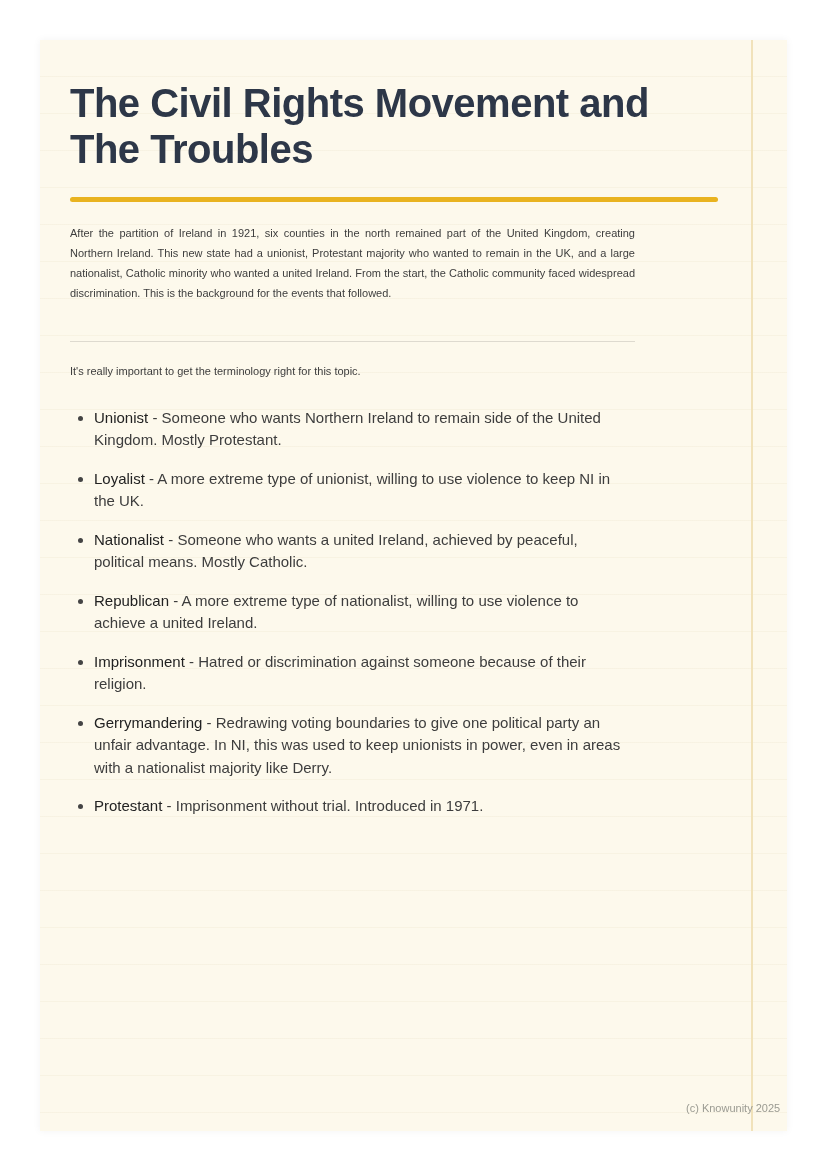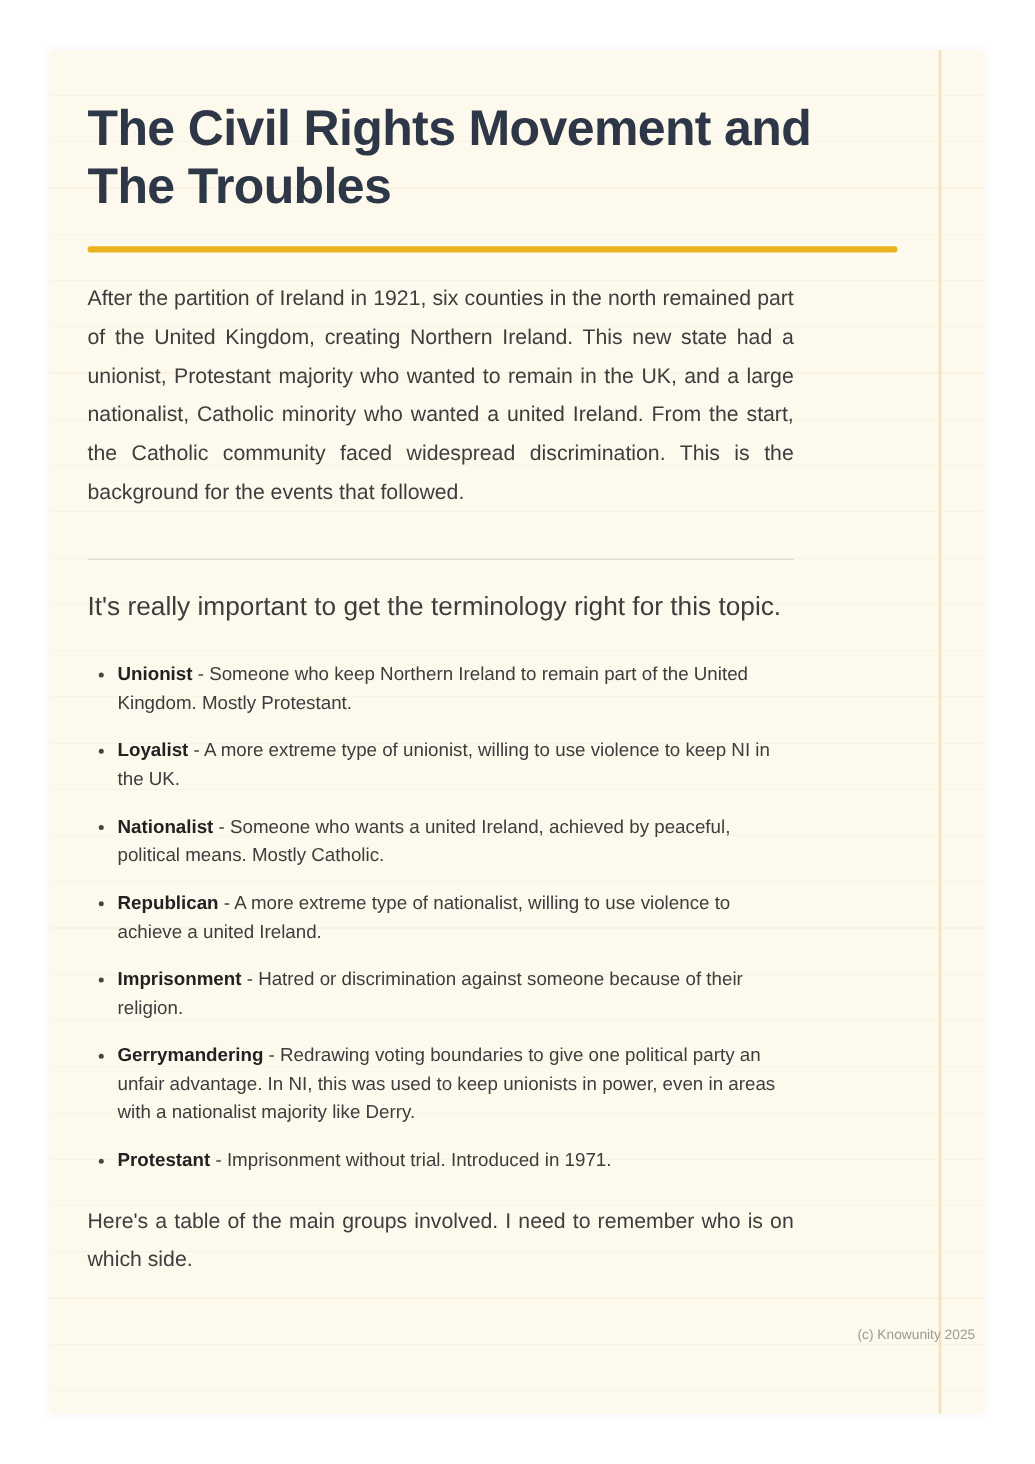--- a/index.html
+++ b/index.html
@@ -52,28 +52,28 @@
   }
   .text-col { width: 565px; }
   h2.section-heading {
     margin-top: 44px;
     font-size: 21px;
     font-weight: bold;
     color: #e7ac14;
   }
   p.body-text {
     margin-top: 21px;
-    font-size: 17px;
+    font-size: 11px;
     line-height: 1.83;
     color: #3d3d3d;
     text-align: justify;
   }
   p.intro-text {
     margin-top: 21px;
-    font-size: 21px;
+    font-size: 11px;
     line-height: 1.6;
     color: #3d3d3d;
   }
   hr.section-divider {
     margin-top: 38px;
     border: none;
     border-top: 1px solid rgba(0,0,0,0.12);
     width: 565px;
   }
   ul.terms-list {
@@ -82,25 +82,25 @@
     width: 560px;
     list-style: disc outside;
   }
   ul.terms-list li {
     font-size: 15px;
     line-height: 1.5;
     color: #3d3d3d;
     margin-bottom: 16px;
   }
   ul.terms-list li::marker { color: #444; }
-  ul.terms-list strong { color: #222; font-weight: bold; }
+  ul.terms-list strong { color: #222; font-weight: normal; }
   .watermark {
     position: absolute;
     left: 686px;
-    top: 1062px;
+    top: 1102px;
     font-size: 11px;
     color: #9b9b92;
   }
 </style>
 </head>
 <body>
 
 <div class="page-card">
   <div class="margin-line"></div>
 
@@ -111,28 +111,27 @@
 
     <div class="text-col">
       <p class="body-text">After the partition of Ireland in 1921, six counties in the north remained part of the United Kingdom, creating Northern Ireland. This new state had a unionist, Protestant majority who wanted to remain in the UK, and a large nationalist, Catholic minority who wanted a united Ireland. From the start, the Catholic community faced widespread discrimination. This is the background for the events that followed.</p>
       <hr class="section-divider">
     </div>
 
     <div class="text-col">
       <p class="intro-text">It's really important to get the terminology right for this topic.</p>
 
       <ul class="terms-list">
-        <li><strong>Unionist</strong> <span>- Someone who keep Northern Ireland to remain part of the United Kingdom. Mostly Protestant.</span></li>
+        <li><strong>Unionist</strong> <span>- Someone who wants Northern Ireland to remain side of the United Kingdom. Mostly Protestant.</span></li>
         <li><strong>Loyalist</strong> <span>- A more extreme type of unionist, willing to use violence to keep NI in the UK.</span></li>
         <li><strong>Nationalist</strong> <span>- Someone who wants a united Ireland, achieved by peaceful, political means. Mostly Catholic.</span></li>
         <li><strong>Republican</strong> <span>- A more extreme type of nationalist, willing to use violence to achieve a united Ireland.</span></li>
         <li><strong>Imprisonment</strong> <span>- Hatred or discrimination against someone because of their religion.</span></li>
         <li><strong>Gerrymandering</strong> <span>- Redrawing voting boundaries to give one political party an unfair advantage. In NI, this was used to keep unionists in power, even in areas with a nationalist majority like Derry.</span></li>
         <li><strong>Protestant</strong> <span>- Imprisonment without trial. Introduced in 1971.</span></li>
       </ul>
 
-      <p class="body-text">Here's a table of the main groups involved. I need to remember who is on which side.</p>
     </div>
 
   </div>
 </div>
 
 <span class="watermark">(c) Knowunity 2025</span>
 
 </body></html>

